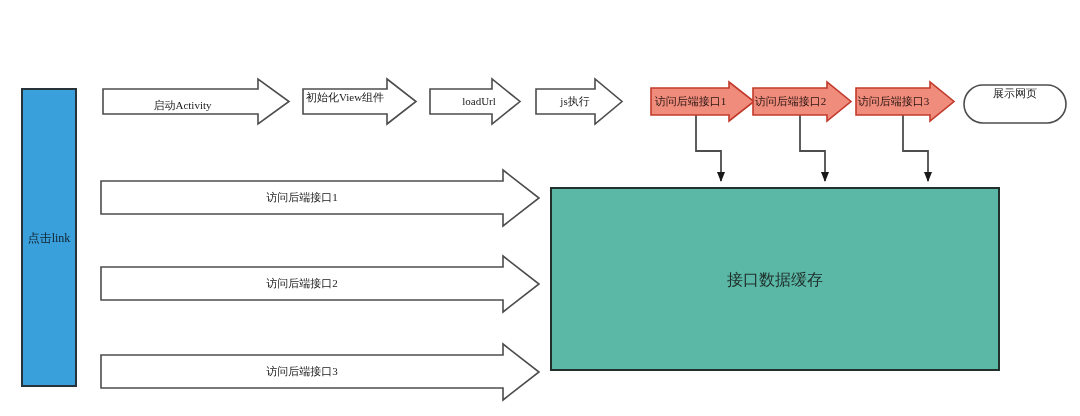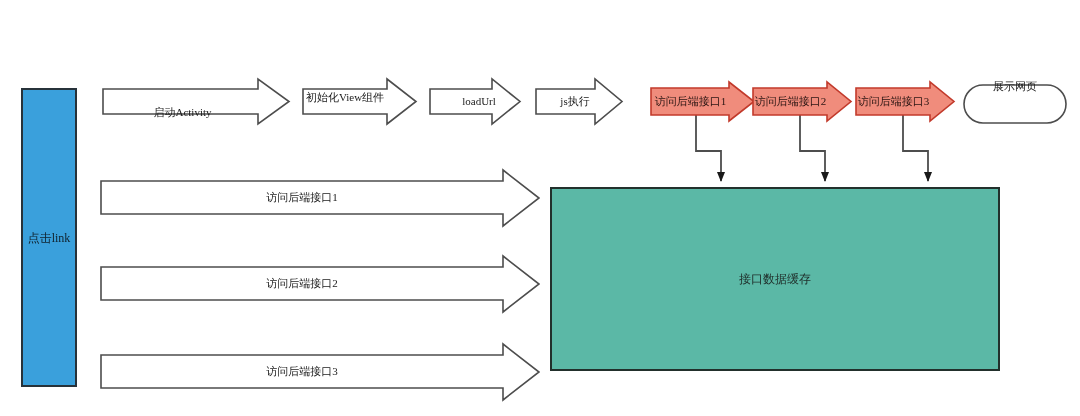--- a/index.html
+++ b/index.html
@@ -17,21 +17,21 @@
     font-size:11px;
     line-height:1.25;
     white-space:nowrap;
     pointer-events:none;
     user-select:none;
   }
   .lbl-blue{
     color:#10222e;
     font-size:12px;
   }
-  .lbl-teal{color:#20302c;font-size:12px;}
+  .lbl-teal{color:#20302c;font-size:16px;}
   .lbl-red{color:#2a1512;font-size:11px;}
   .lbl-pill{color:#1a1a1a;font-size:11px;}
 </style>
 </head>
 <body>
 
 <svg id="canvas" viewBox="0 0 1080 416" xmlns="http://www.w3.org/2000/svg">
 
   <defs>
     <marker id="arrowhead" markerWidth="10" markerHeight="8" refX="9" refY="4" orient="auto" markerUnits="userSpaceOnUse">
@@ -68,35 +68,35 @@
   <path d="M101,267 L503,267 L503,256 L539,284 L503,312 L503,300 L101,300 Z" fill="#ffffff" stroke="#4d4d4d" stroke-width="1.6" stroke-linejoin="miter"></path>
 
   <path d="M101,355 L503,355 L503,344 L539,372 L503,400 L503,388 L101,388 Z" fill="#ffffff" stroke="#4d4d4d" stroke-width="1.6" stroke-linejoin="miter"></path>
 
   <rect x="551" y="188" width="448" height="182" fill="#5BB8A6" stroke="#22302c" stroke-width="2"></rect>
 
 </svg>
 
 <div class="lbl lbl-blue" style="left:14px;top:228px;width:70px;height:20px;">点击link</div>
 
-<div class="lbl" style="left:110px;top:103px;width:145px;height:19px;font-family:Liberation Serif, serif;">启动Activity</div>
+<div class="lbl" style="left:110px;top:96px;width:145px;height:19px;font-family:Liberation Serif, serif;">启动Activity</div>
 
 <div class="lbl" style="left:304px;top:88px;width:82px;height:19px;">初始化View组件</div>
 
 <div class="lbl" style="left:408px;top:92px;width:62px;height:19px;margin-left:40px;">loadUrl</div>
 
 <div class="lbl" style="left:537px;top:92px;width:58px;height:19px;padding-left:9px;">js执行</div>
 
 <div class="lbl lbl-red" style="left:652px;top:92px;width:77px;height:19px;">访问后端接口1</div>
 
 <div class="lbl lbl-red" style="left:754px;top:92px;width:73px;height:19px;">访问后端接口2</div>
 
 <div class="lbl lbl-red" style="left:857px;top:92px;width:73px;height:19px;">访问后端接口3</div>
 
-<div class="lbl lbl-pill" style="left:964px;top:77px;width:102px;height:19px;">展示网页</div>
+<div class="lbl lbl-pill" style="left:964px;top:84px;width:102px;height:19px;">展示网页</div>
 
 <div class="lbl" style="left:101px;top:188px;width:402px;height:19px;">访问后端接口1</div>
 
 <div class="lbl" style="left:101px;top:274px;width:402px;height:19px;">访问后端接口2</div>
 
 <div class="lbl" style="left:101px;top:362px;width:402px;height:19px;">访问后端接口3</div>
 
 <div class="lbl lbl-teal" style="left:551px;top:270px;width:448px;height:19px;">接口数据缓存</div>
 
 </body></html>

